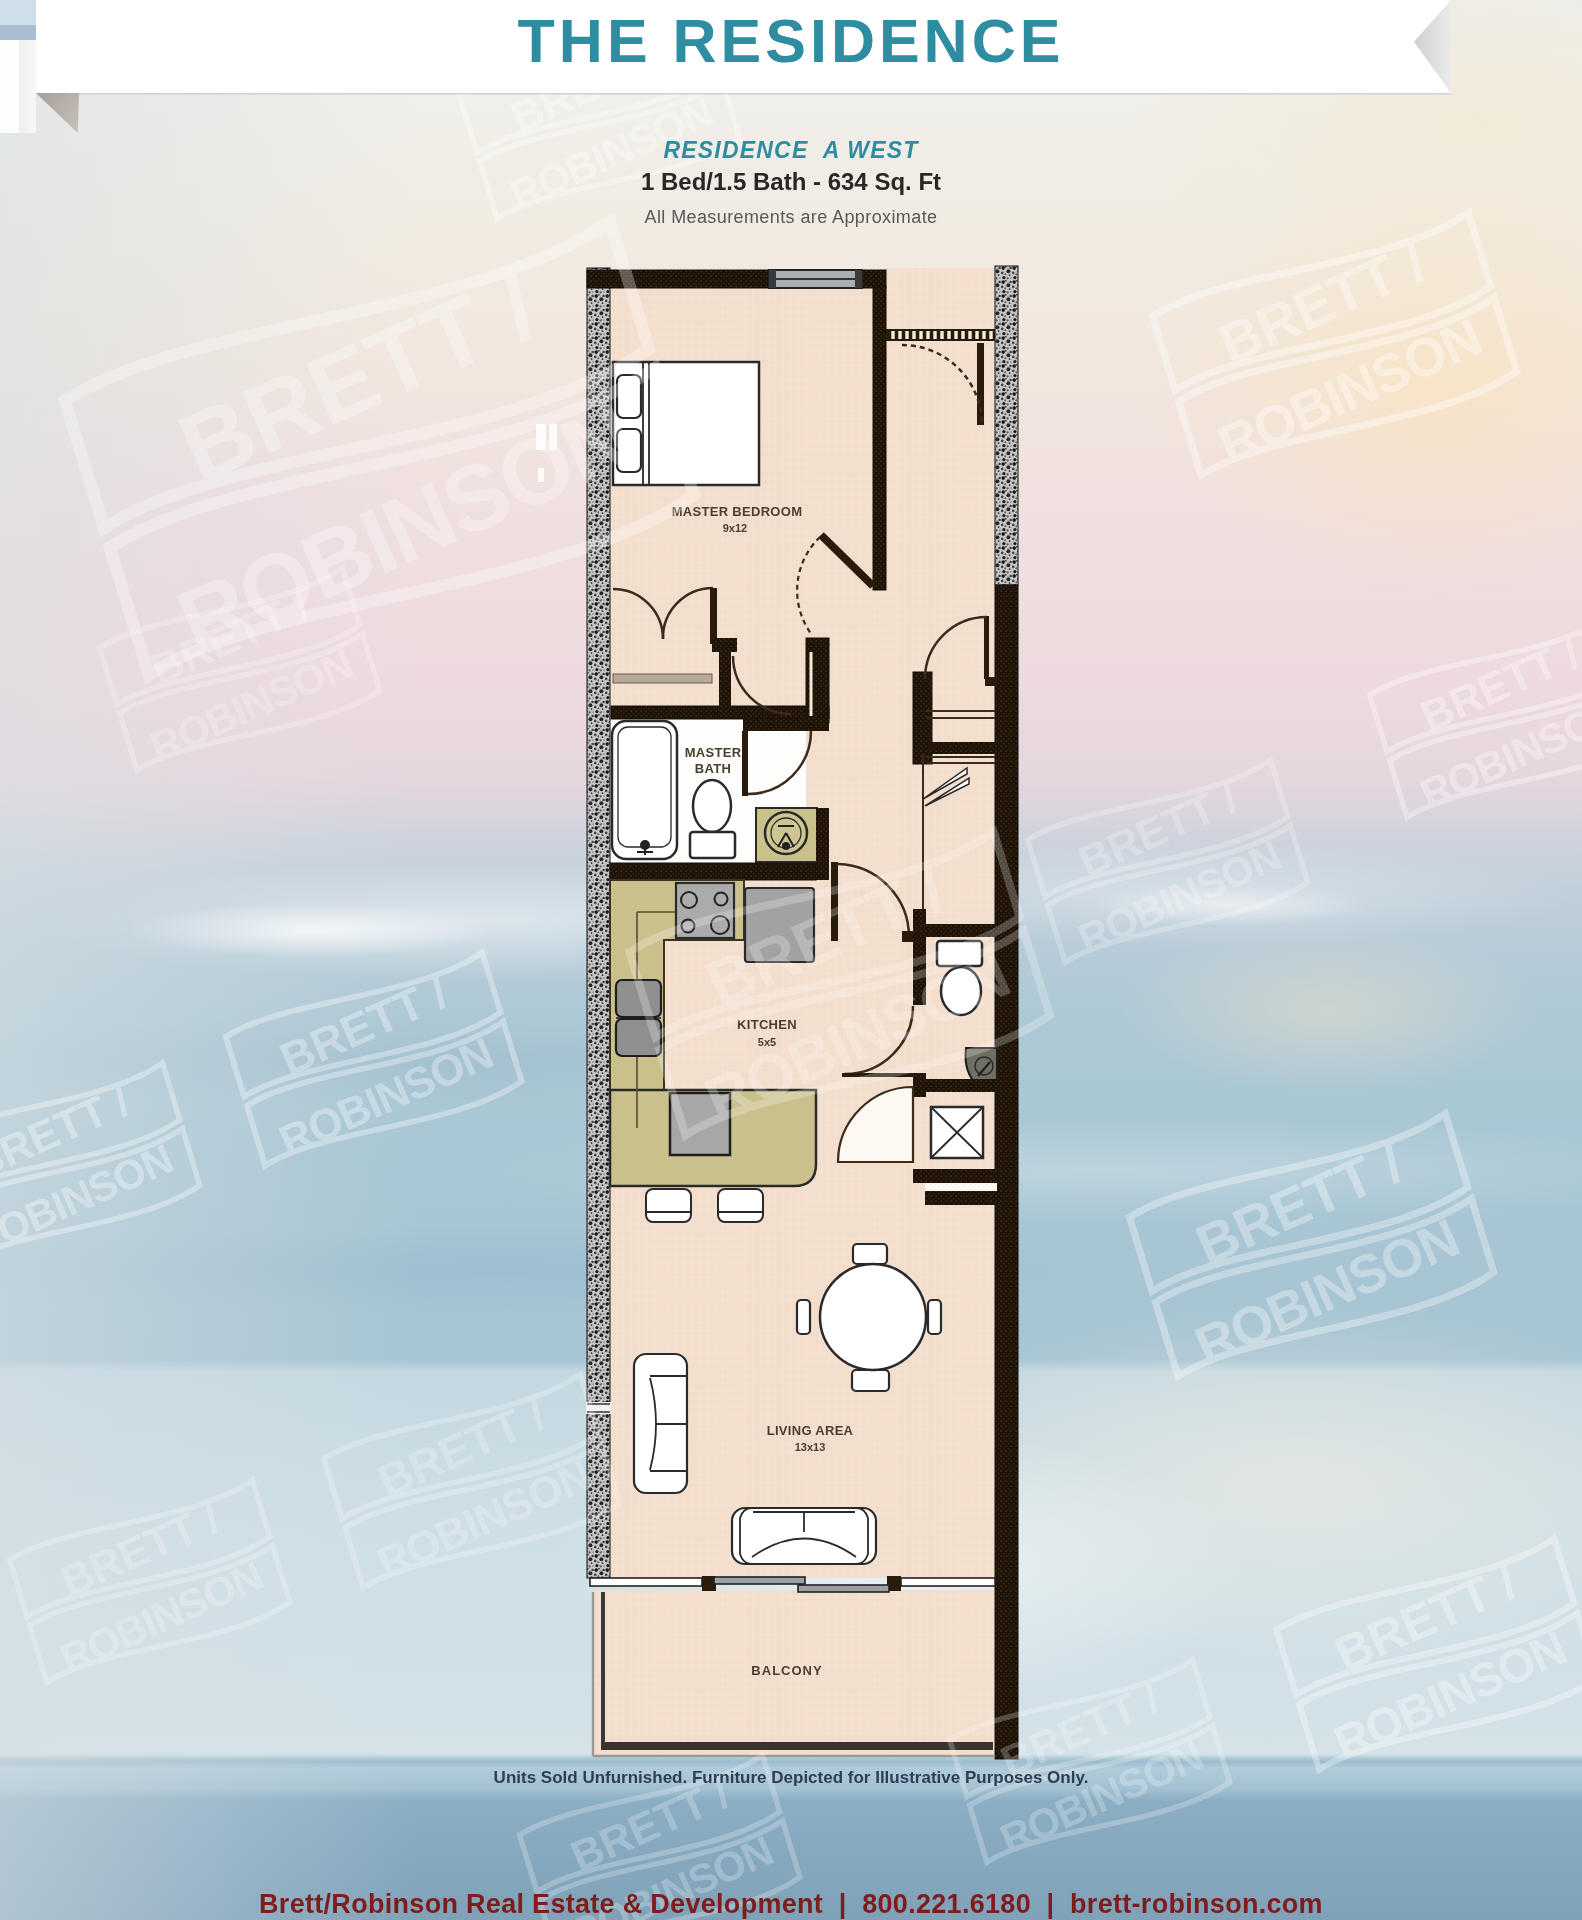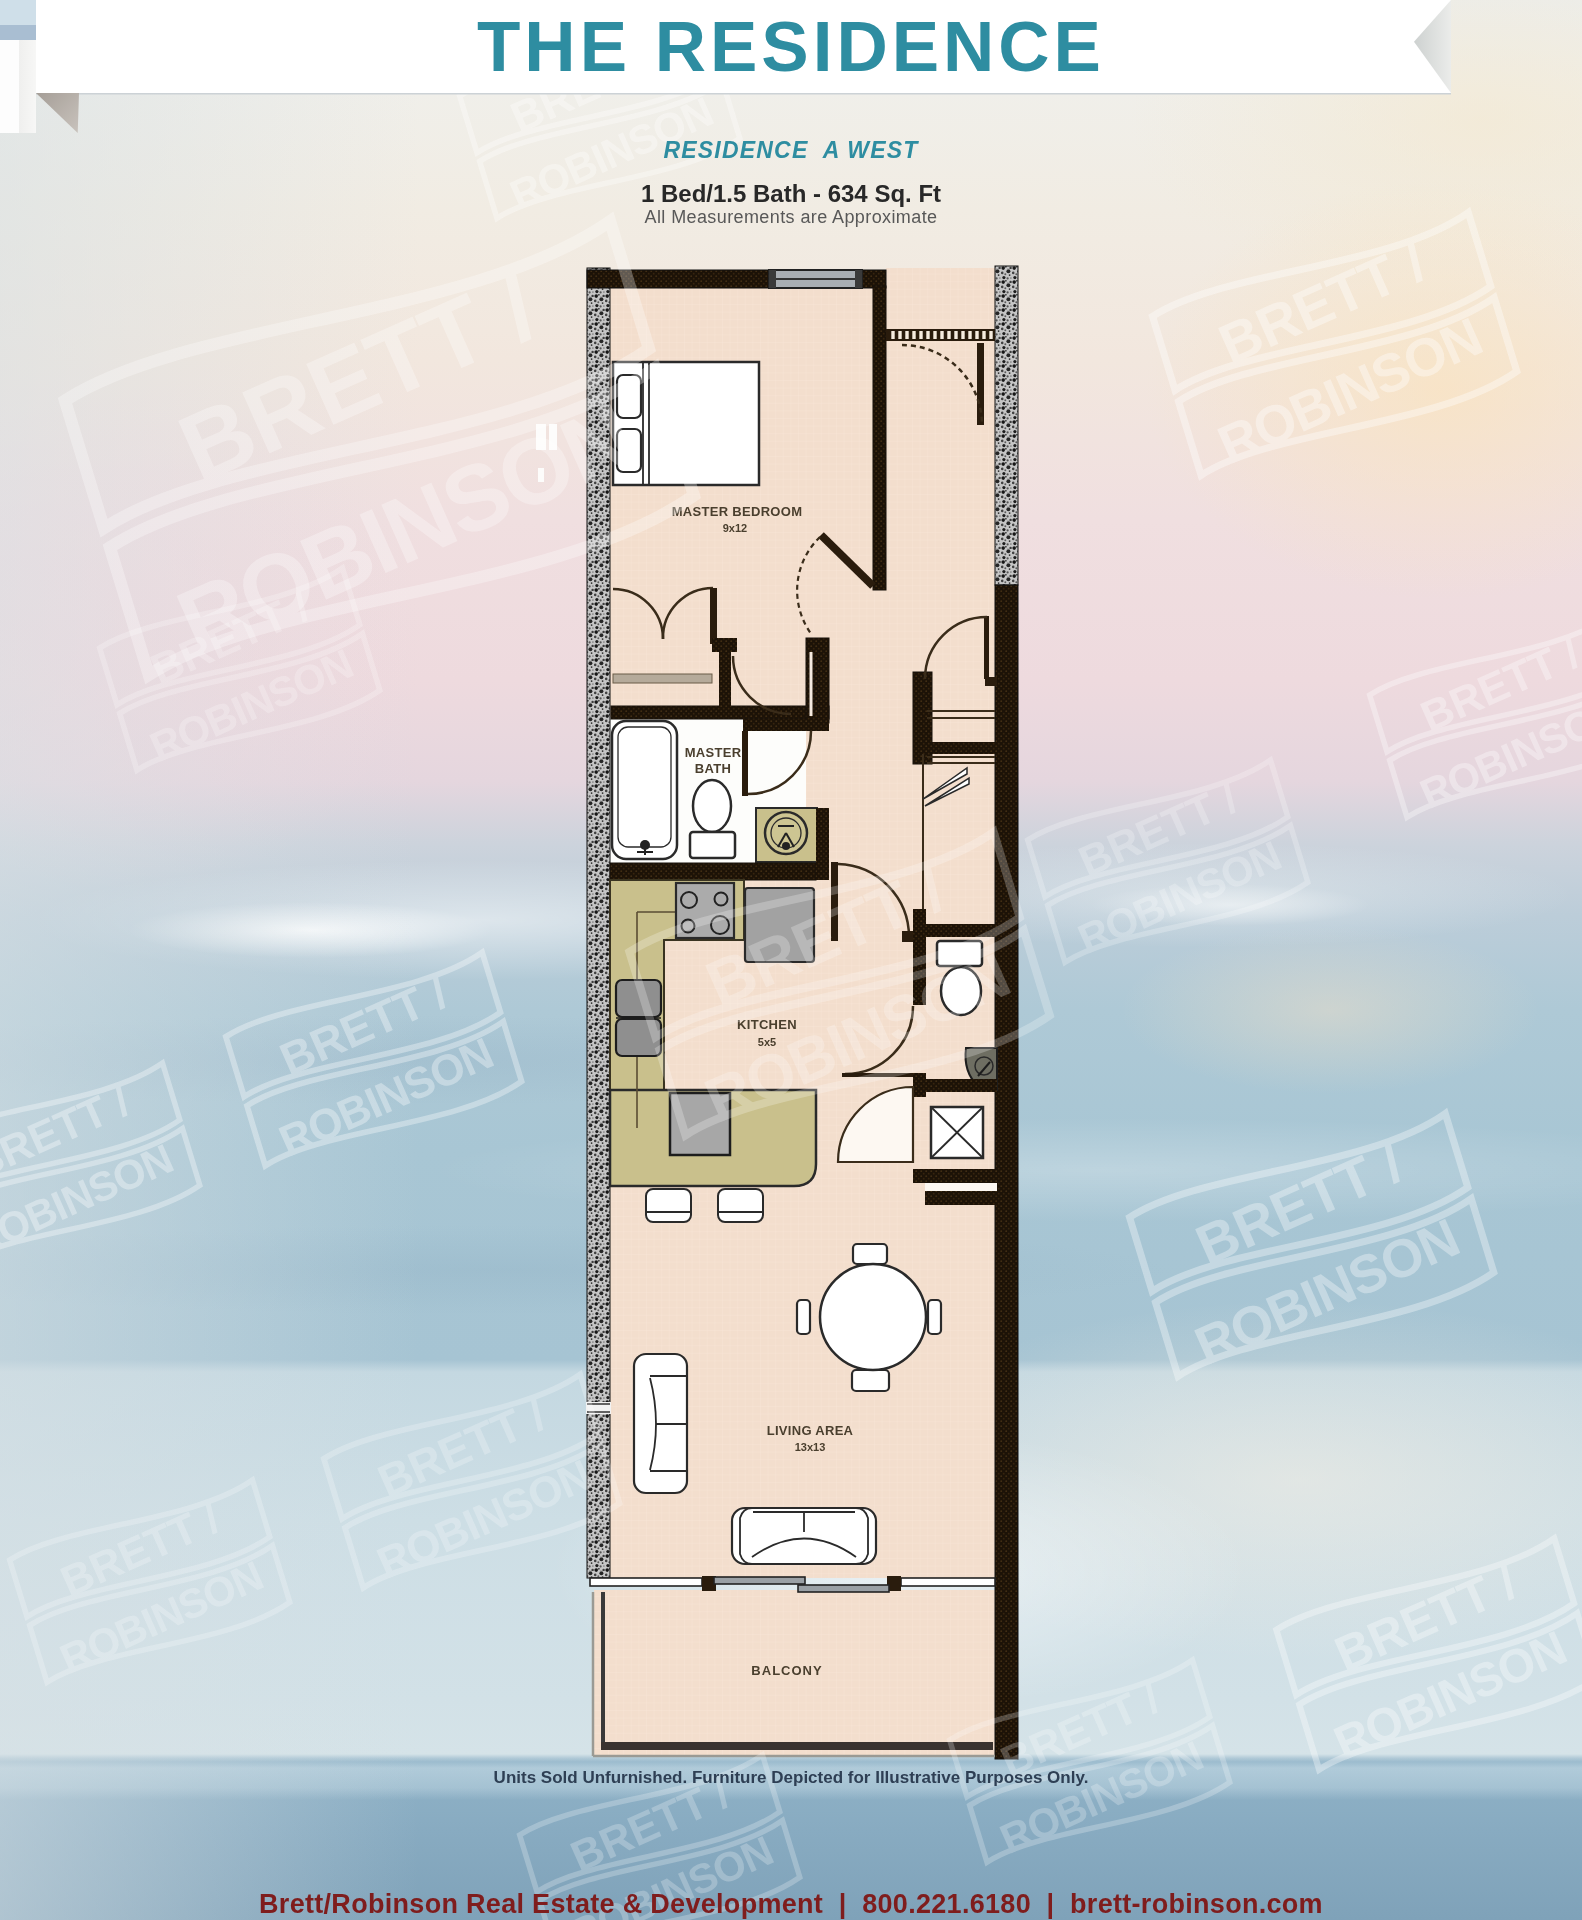--- a/index.html
+++ b/index.html
@@ -363,23 +363,23 @@
 
 <div class="abs" style="left:0;top:0;width:19px;height:40px;background:#ffffff;"></div>
 <div class="abs" style="left:0;top:0;width:36px;height:25px;background:#cfdfe9;"></div>
 <div class="abs" style="left:0;top:25px;width:36px;height:15px;background:#a9bed2;"></div>
 <div class="abs" style="left:0;top:40px;width:19px;height:93px;background:#fdfdfd;"></div>
 
 <div class="abs" style="left:36px;top:93px;width:43px;height:40px;background:linear-gradient(135deg,#a59e97,#c9c3bd);clip-path:polygon(0 0,100% 0,97% 100%);"></div>
 
 <div class="abs" style="left:1414px;top:0;width:37px;height:93px;background:linear-gradient(90deg,#cdd1d0,#ebecea);clip-path:polygon(0 45%,100% 0,100% 100%);"></div>
 
-<div class="abs ttl" style="top:6px;font-size:71px;font-weight:bold;letter-spacing:4px;">THE RESIDENCE</div>
+<div class="abs ttl" style="top:6px;font-size:61px;font-weight:bold;letter-spacing:4px;">THE RESIDENCE</div>
 
 <div class="abs ttl" style="top:137px;font-size:23px;font-weight:bold;letter-spacing:1.2px;font-style:italic;">RESIDENCE&nbsp; A WEST</div>
 
-<div class="abs ttl" style="top:180px;font-size:24px;font-weight:bold;color:#282828;letter-spacing:0;">1 Bed/1.5 Bath - 634 Sq. Ft</div>
+<div class="abs ttl" style="top:168px;font-size:24px;font-weight:bold;color:#282828;letter-spacing:0;">1 Bed/1.5 Bath - 634 Sq. Ft</div>
 
 <div class="abs ttl" style="top:207px;font-size:18px;color:#585858;letter-spacing:0.4px;">All Measurements are Approximate</div>
 
 <div class="abs ttl" style="top:1768px;font-size:17px;font-weight:bold;color:#2e3f54;">Units Sold Unfurnished. Furniture Depicted for Illustrative Purposes Only.</div>
 
 <div class="abs ttl" style="top:1889px;font-size:27px;font-weight:bold;color:#7f1d1d;letter-spacing:0.3px;">Brett/Robinson Real Estate &amp; Development&nbsp; |&nbsp; 800.221.6180&nbsp; |&nbsp; brett-robinson.com</div>
 
 </body></html>

